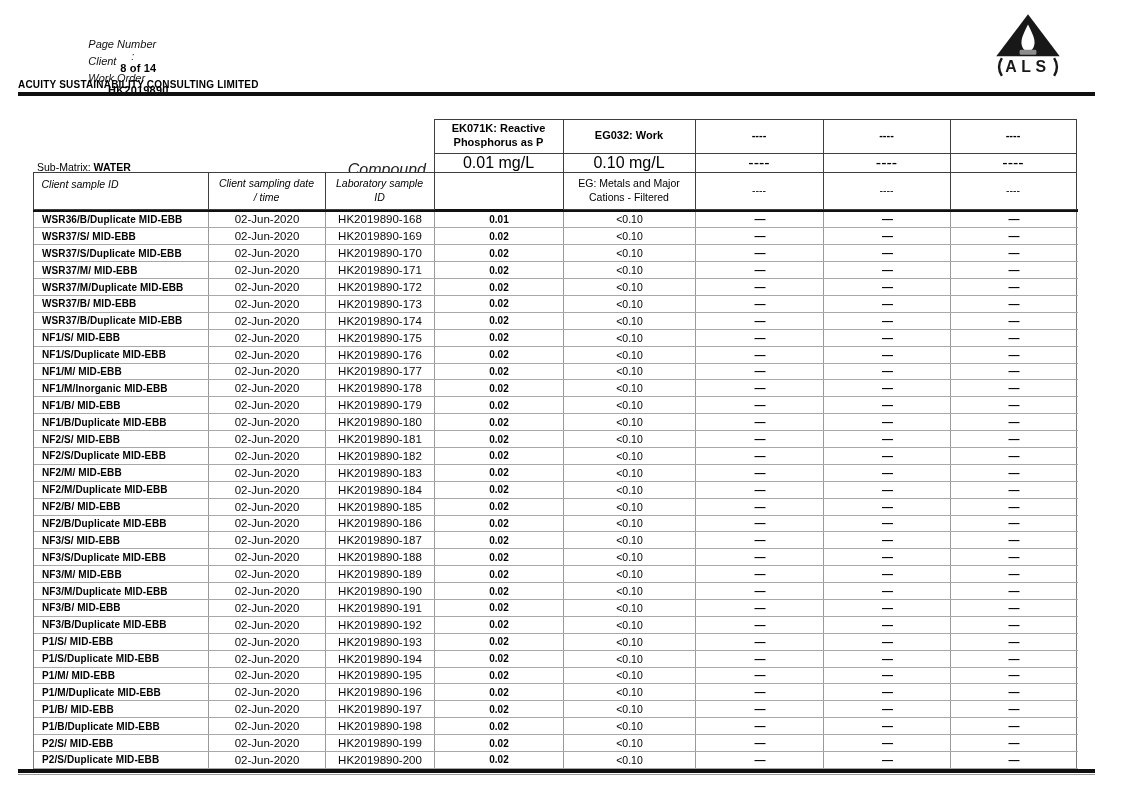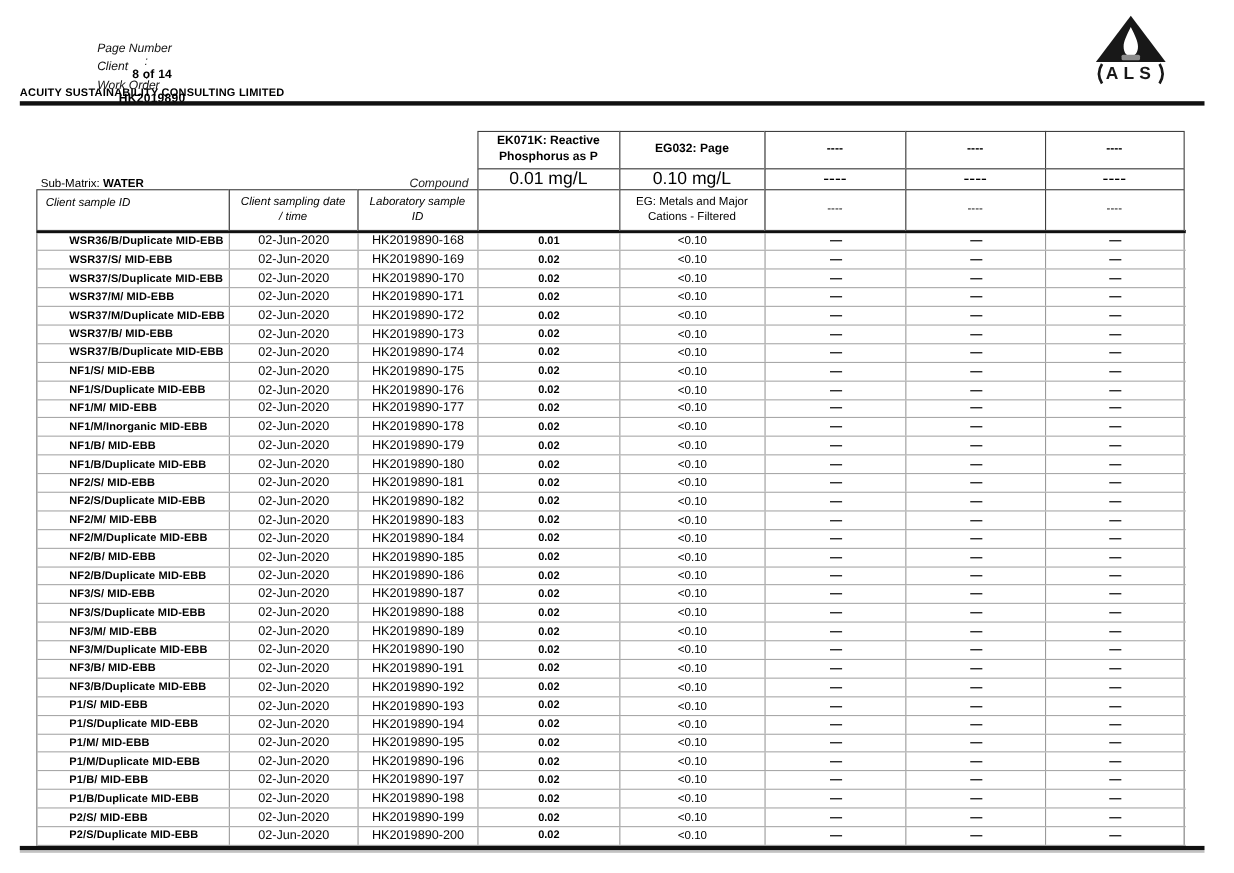--- a/index.html
+++ b/index.html
@@ -33,37 +33,37 @@
   .hgrid { display:grid; grid-template-columns:var(--cols); grid-template-rows:34px 19px 37px; }
   .hcell { border:1px solid #3f3f3f; margin:-0.5px; display:flex; flex-direction:column;
            align-items:center; justify-content:center; text-align:center; background:#fff; }
   .spacer { border:none; background:transparent; }
   .sp1 { grid-column:1/4; grid-row:1; display:flex; justify-content:space-between;
          align-items:flex-start; padding:6px 8px 0 4px;margin-top:36px; }
   .sp2 { grid-column:1/4; grid-row:2; display:flex; justify-content:flex-end;
          align-items:center; padding-right:8px; }
   .submatrix { font-size:10.5px; }
   .submatrix b { font-weight:bold; }
-  .row-label { font-style:italic; font-size:11px; color:#222;padding-left:38px; }
+  .row-label { font-style:italic; font-size:16px; color:#222;padding-left:38px; }
   .compound-name { font-weight:bold; font-size:11px; line-height:1.25; padding:1px 4px; }
   .lor-cell { font-size:16px; }
   .group-cell { font-size:10.5px; line-height:1.3; padding:1px 4px; }
   .lh-cell { font-style:italic; font-size:10.5px; line-height:1.3; }
   .lh-sample { align-items:flex-start; justify-content:flex-start; padding:5px 0 4px 8px; text-align:left; }
 
   .thick-sep { height:2.5px; background:#101010; }
 
   .tbody { border-left:1px solid #7a7a7a; }
   .trow { display:grid; grid-template-columns:var(--cols); height:16.9px;
           border-bottom:1px solid #a8a8a8; }
   .cell { border-right:1px solid #9a9a9a; display:flex; align-items:center;
           justify-content:center; overflow:hidden; white-space:nowrap; }
   .cell:last-child { border-right:1px solid #7a7a7a; }
   .cell.sample { justify-content:flex-start; padding-left:8px;
-                 font-weight:bold; font-size:10px; letter-spacing:0.1px;margin-left:21px; }
+                 font-weight:bold; font-size:10px; letter-spacing:0.1px; }
   .cell.date, .cell.labid { font-size:11.5px; color:#090909; }
   .cell.val-bold { font-weight:bold; font-size:10px; }
   .cell.val { font-size:10.5px; }
   .cell.dash { font-weight:bold; font-size:11px; letter-spacing:-1px; }
 </style>
 </head>
 <body>
 
 <div class="page">
 
@@ -103,21 +103,21 @@
     <div class="hgrid">
 
       <div class="spacer sp1">
         <span class="submatrix">
           <span>Sub-Matrix:</span>
           <b>WATER</b>
         </span>
         <span class="row-label">Compound</span>
       </div>
       <div class="hcell compound-name" style="grid-column:4;grid-row:1">EK071K: Reactive Phosphorus as P</div>
-      <div class="hcell compound-name" style="grid-column:5;grid-row:1">EG032: Page</div>
+      <div class="hcell compound-name" style="grid-column:5;grid-row:1">EG032: Work</div>
       <div class="hcell compound-name" style="grid-column:6;grid-row:1">----</div>
       <div class="hcell compound-name" style="grid-column:7;grid-row:1">----</div>
       <div class="hcell compound-name" style="grid-column:8;grid-row:1">----</div>
 
       <div class="hcell lor-cell" style="grid-column:4;grid-row:2">0.01 mg/L</div>
       <div class="hcell lor-cell" style="grid-column:5;grid-row:2">0.10 mg/L</div>
       <div class="hcell lor-cell" style="grid-column:6;grid-row:2">----</div>
       <div class="hcell lor-cell" style="grid-column:7;grid-row:2">----</div>
       <div class="hcell lor-cell" style="grid-column:8;grid-row:2">----</div>
 

